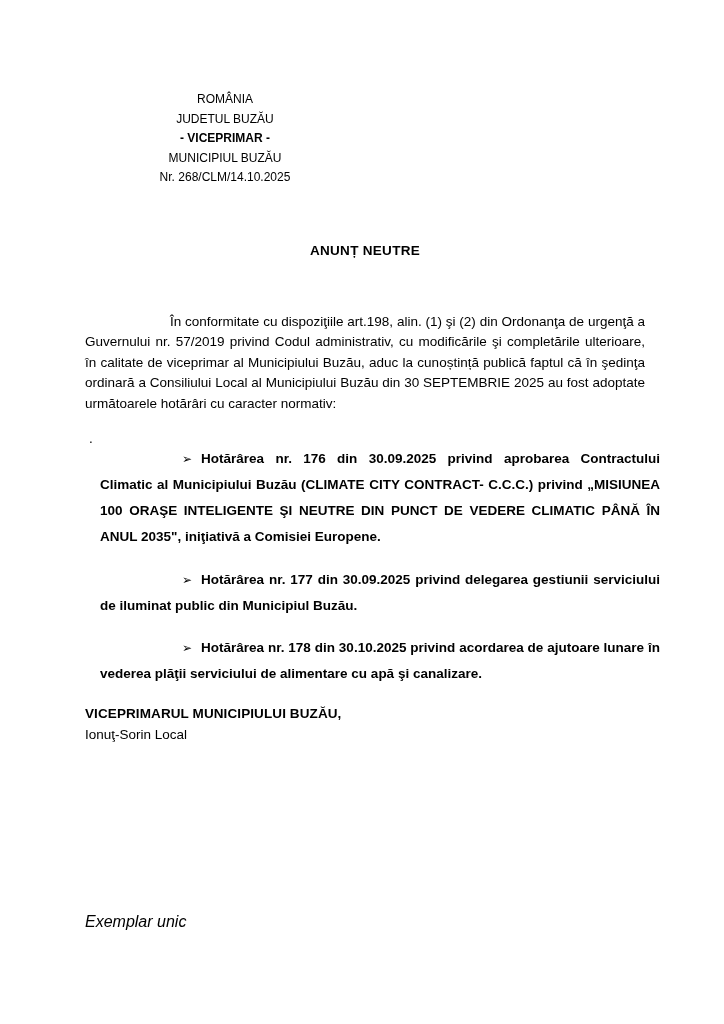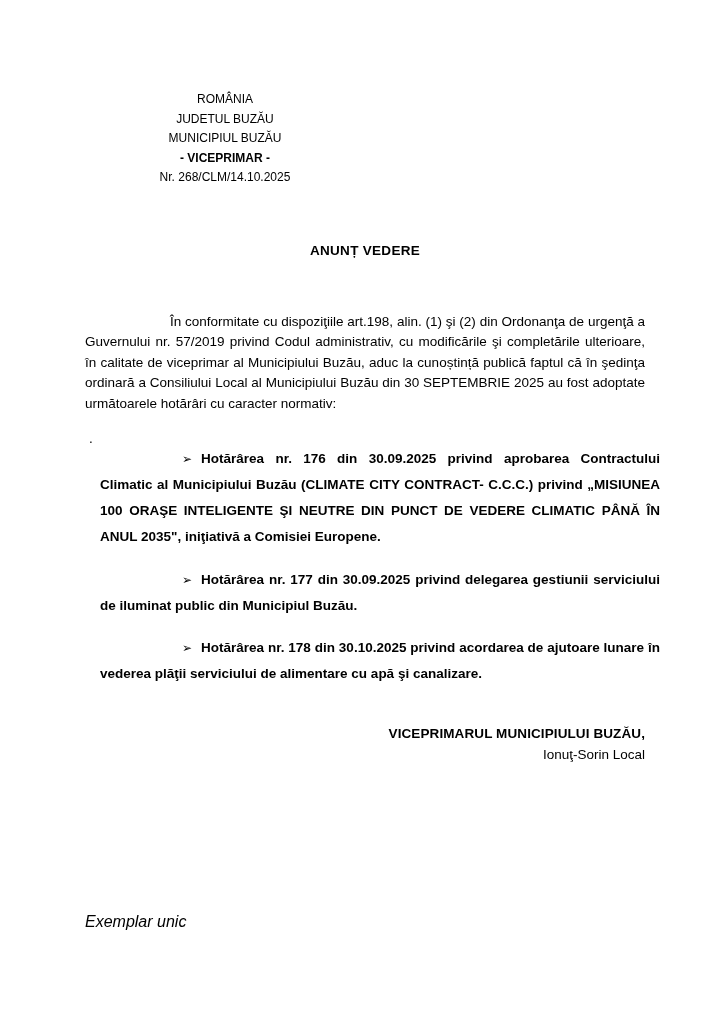--- a/index.html
+++ b/index.html
@@ -104,23 +104,23 @@
     font-family: "DejaVu Sans", sans-serif;
     font-size: 12px;
     transform: translateY(-0.5px);
     padding-right: 9px;
   }
 
   
   .signature {
     position: absolute;
     left: 85px;
-    top: 724px;
+    top: 704px;
     width: 560px;
-    text-align: right;
+    text-align: left;
     font-size: 13.5px;
     line-height: 20.5px;
   }
   .signature .sig-title {
     font-weight: bold;
     letter-spacing: 0.1px;
   }
   .signature .sig-name {
     font-weight: normal;
   }
@@ -136,26 +136,26 @@
   }
 </style>
 </head>
 <body>
 
 <div class="page">
 
   <div class="letterhead">
     <div class="lh-line">ROMÂNIA</div>
     <div class="lh-line">JUDETUL BUZĂU</div>
+    <div class="lh-line lh-bold">- VICEPRIMAR -</div>
     <div class="lh-line">MUNICIPIUL BUZĂU</div>
-    <div class="lh-line lh-bold">- VICEPRIMAR -</div>
     <div class="lh-line">Nr. 268/CLM/14.10.2025</div>
   </div>
 
-  <div class="doc-title">ANUNȚ VEDERE</div>
+  <div class="doc-title">ANUNȚ NEUTRE</div>
 
   <div class="body-block">
     <p class="para"><span class="indent"></span><span>În conformitate cu dispoziţiile art.198, alin. (1) şi (2) din Ordonanţa de urgenţă a Guvernului nr. 57/2019 privind Codul administrativ, cu modificările şi completările ulterioare, în calitate de viceprimar al Municipiului Buzău, aduc la cunoștință publică faptul că în şedinţa ordinară a Consiliului Local al Municipiului Buzău din 30 SEPTEMBRIE 2025 au fost adoptate următoarele hotărâri cu caracter normativ:</span></p>
   </div>
 
   <div class="stray-dot">.</div>
 
   <div class="bullets">
 
     <p class="bullet-item"><span class="b-indent"></span><span class="b-marker">➢</span><span>Hotărârea nr. 176 din 30.09.2025 privind aprobarea Contractului Climatic al Municipiului Buzău (CLIMATE CITY CONTRACT- C.C.C.) privind „MISIUNEA 100 ORAŞE INTELIGENTE ŞI NEUTRE DIN PUNCT DE VEDERE CLIMATIC PÂNĂ ÎN ANUL 2035", iniţiativă a Comisiei Europene.</span></p>

